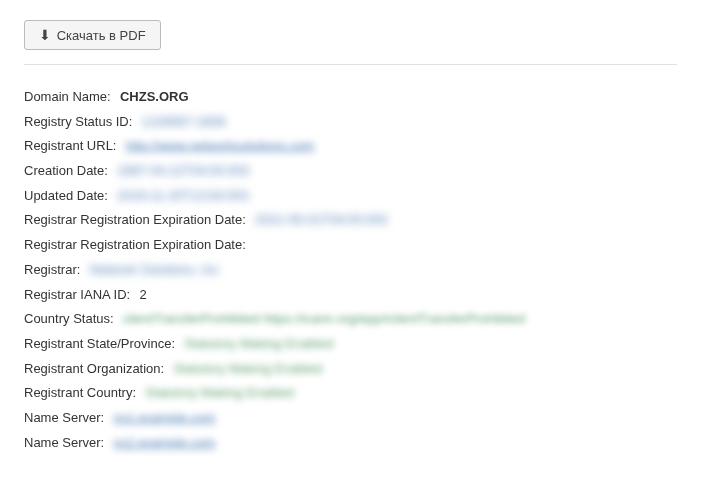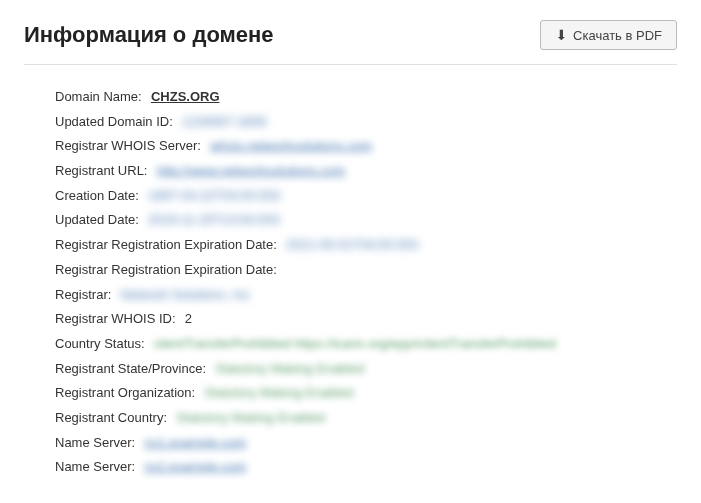--- a/index.html
+++ b/index.html
@@ -52,37 +52,35 @@
     .info-table {
       font-size: 13px;
       line-height: 1.9;
       color: #333;
     }
 
     .info-row {
       display: flex;
       flex-wrap: wrap;
       align-items: flex-end;
-      margin-left: 31px;
     }
 
     .info-label {
       color: #333;
       white-space: pre;
     }
 
     .info-value {
       color: #333;
       margin-left: 2px;
     }
 
     .info-value.domain-name {
       font-weight: bold;
       color: #333;
-      text-decoration: underline;
     }
 
     .info-value.blurred {
       filter: blur(4px);
       color: #4a7bb5;
       user-select: none;
     }
 
     .info-value.link-style {
       color: #4a7bb5;
@@ -101,39 +99,34 @@
 
     .info-value.redacted {
       color: #5a9e6a;
       filter: blur(3.5px);
     }
   </style>
 </head>
 <body>
 
 <div class="header">
-  <h1 class="page-title">Информация о домене</h1>
   <button class="download-btn">
     <span class="download-icon">⬇</span>
     <span>Скачать в PDF</span>
   </button>
 </div>
 
 <div class="info-table" id="info-table">
 <div class="info-row">
       <span class="info-label">Domain Name:  </span>
       <span class="info-value domain-name">CHZS.ORG</span>
     </div>
     <div class="info-row">
-      <span class="info-label">Updated Domain ID:  </span>
+      <span class="info-label">Registry Status ID:  </span>
       <span class="info-value blurred">1234567-1808</span>
-    </div>
-    <div class="info-row">
-      <span class="info-label">Registrar WHOIS Server:  </span>
-      <span class="info-value link-style">whois.networksolutions.com</span>
     </div>
     <div class="info-row">
       <span class="info-label">Registrant URL:  </span>
       <span class="info-value link-style">http://www.networksolutions.com</span>
     </div>
     <div class="info-row">
       <span class="info-label">Creation Date:  </span>
       <span class="info-value blurred">1997-04-22T04:00:003</span>
     </div>
     <div class="info-row">
@@ -145,21 +138,21 @@
       <span class="info-value blurred">2021-05-01T04:00:003</span>
     </div>
     <div class="info-row">
       <span class="info-label">Registrar Registration Expiration Date:  </span>
     </div>
     <div class="info-row">
       <span class="info-label">Registrar:  </span>
       <span class="info-value blurred">Network Solutions, Inc</span>
     </div>
     <div class="info-row">
-      <span class="info-label">Registrar WHOIS ID:  </span>
+      <span class="info-label">Registrar IANA ID:  </span>
       <span class="info-value plain">2</span>
     </div>
     <div class="info-row">
       <span class="info-label">Country Status:  </span>
       <span class="info-value status-blurred">clientTransferProhibited https://icann.org/epp#clientTransferProhibited</span>
     </div>
     <div class="info-row">
       <span class="info-label">Registrant State/Province:  </span>
       <span class="info-value redacted">Statutory Making Enabled</span>
     </div>

